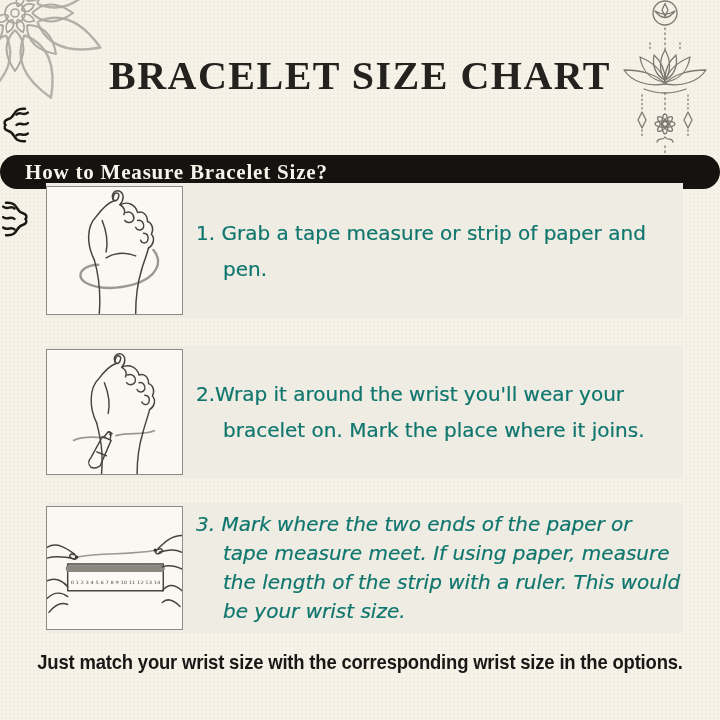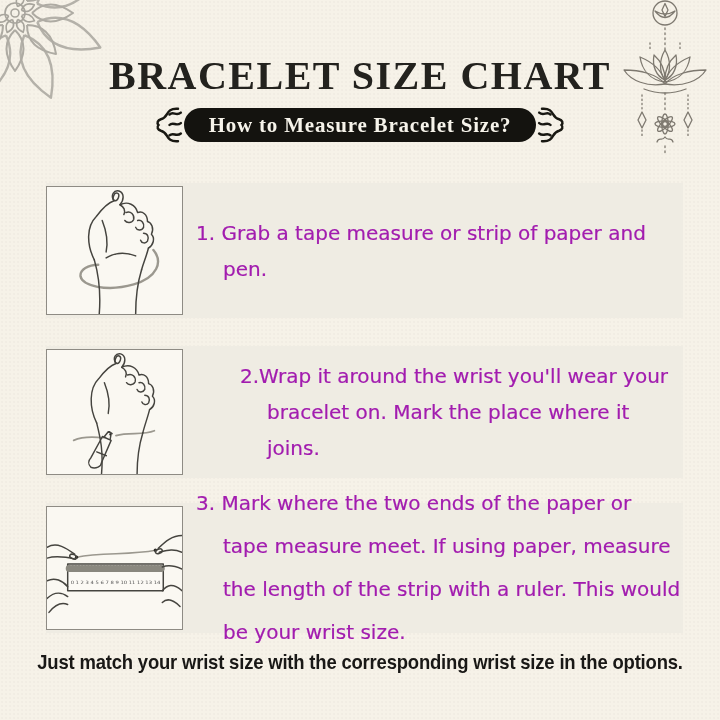--- a/index.html
+++ b/index.html
@@ -26,22 +26,23 @@
     text-align: center;
     font-family: "Liberation Serif", "DejaVu Serif", serif;
     font-weight: 700;
     font-size: 40px;
     letter-spacing: 1.5px;
     color: #23221e;
   }
   .badge-row {
     position: absolute;
     top: 106px; left: 0; width: 720px;
-    display: flex; justify-content: center; align-items: center;
-    gap: 0;
+    display: flex; justify-content: center; 
+    gap: 11px;
+    flex-direction: column;
   }
   .badge-pill {
     background: #14130f;
     color: #f6f3ea;
     font-family: "Liberation Serif", "DejaVu Serif", serif;
     font-weight: 700;
     font-size: 21px;
     letter-spacing: 0.8px;
     line-height: 34px;
     height: 34px;
@@ -52,44 +53,44 @@
 
   
   .steps { position: absolute; left: 46px; top: 183px; width: 637px; }
   .step {
     position: relative;
     background: #efece3;
     display: flex;
     align-items: center;
   }
   .step:nth-child(1) { height: 135px; margin-bottom: 28px; }
-  .step:nth-child(2) { height: 132px; margin-bottom: 25px; padding-left: 44px; }
+  .step:nth-child(2) { height: 132px; margin-bottom: 25px; }
   .step:nth-child(3) { height: 130px; }
   .illus {
     position: absolute;
     left: 0; top: 3px; bottom: 3px;
     width: 137px;
     background: #faf8f2;
     border: 1px solid #8e8b84;
     box-sizing: border-box;
   }
   .illus svg { width: 100%; height: 100%; display: block; }
   .step-text {
     margin-left: 150px;
     padding-left: 27px;
     text-indent: -27px;
     white-space: pre-line;
     font-family: "DejaVu Sans", "Liberation Sans", sans-serif;
     font-size: 20px;
     line-height: 36px;
-    color: #a21caf;
+    color: #0f766e;
     -webkit-text-stroke: 0.2px currentColor;
     width: 510px;
   }
-  .step:nth-child(3) .step-text { line-height: 43px; }
+  .step:nth-child(3) .step-text { line-height: 29px; font-style: italic; }
 
   
   .footer {
     position: absolute;
     top: 650px; left: 0; width: 720px;
     text-align: center;
     font-family: "Liberation Sans", sans-serif;
     font-weight: 700;
     font-size: 20.5px;
     letter-spacing: -0.2px;

